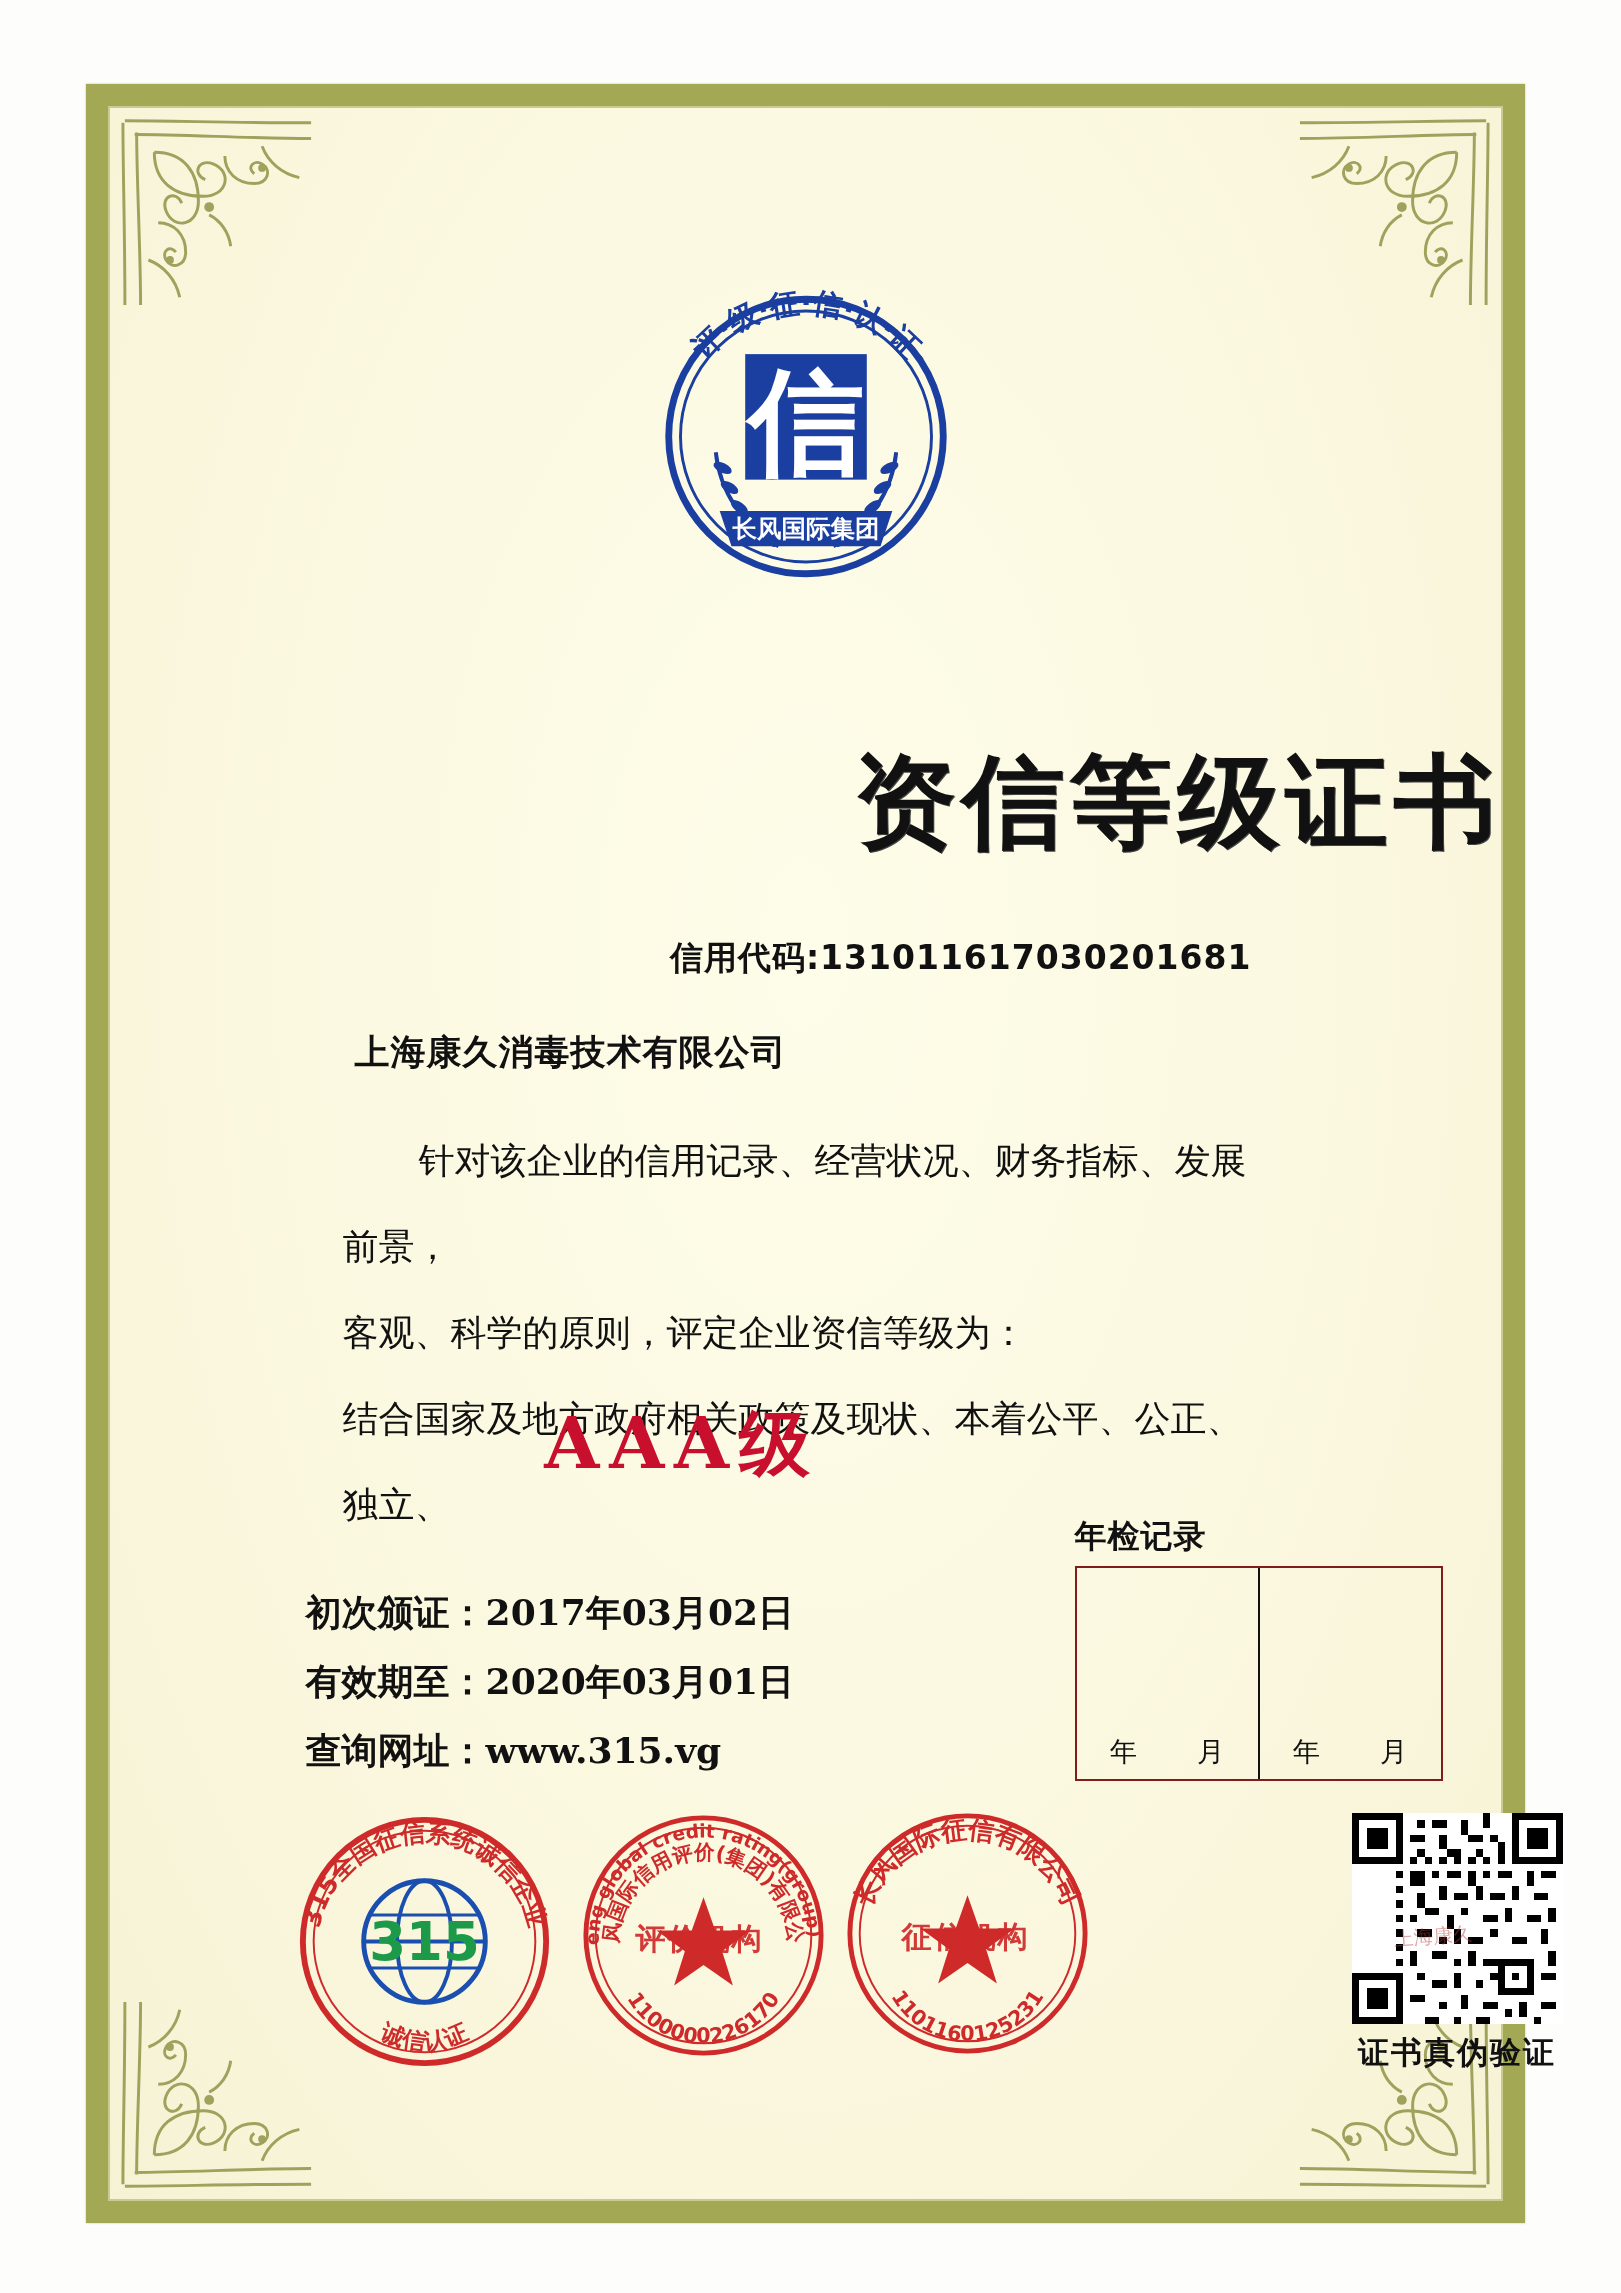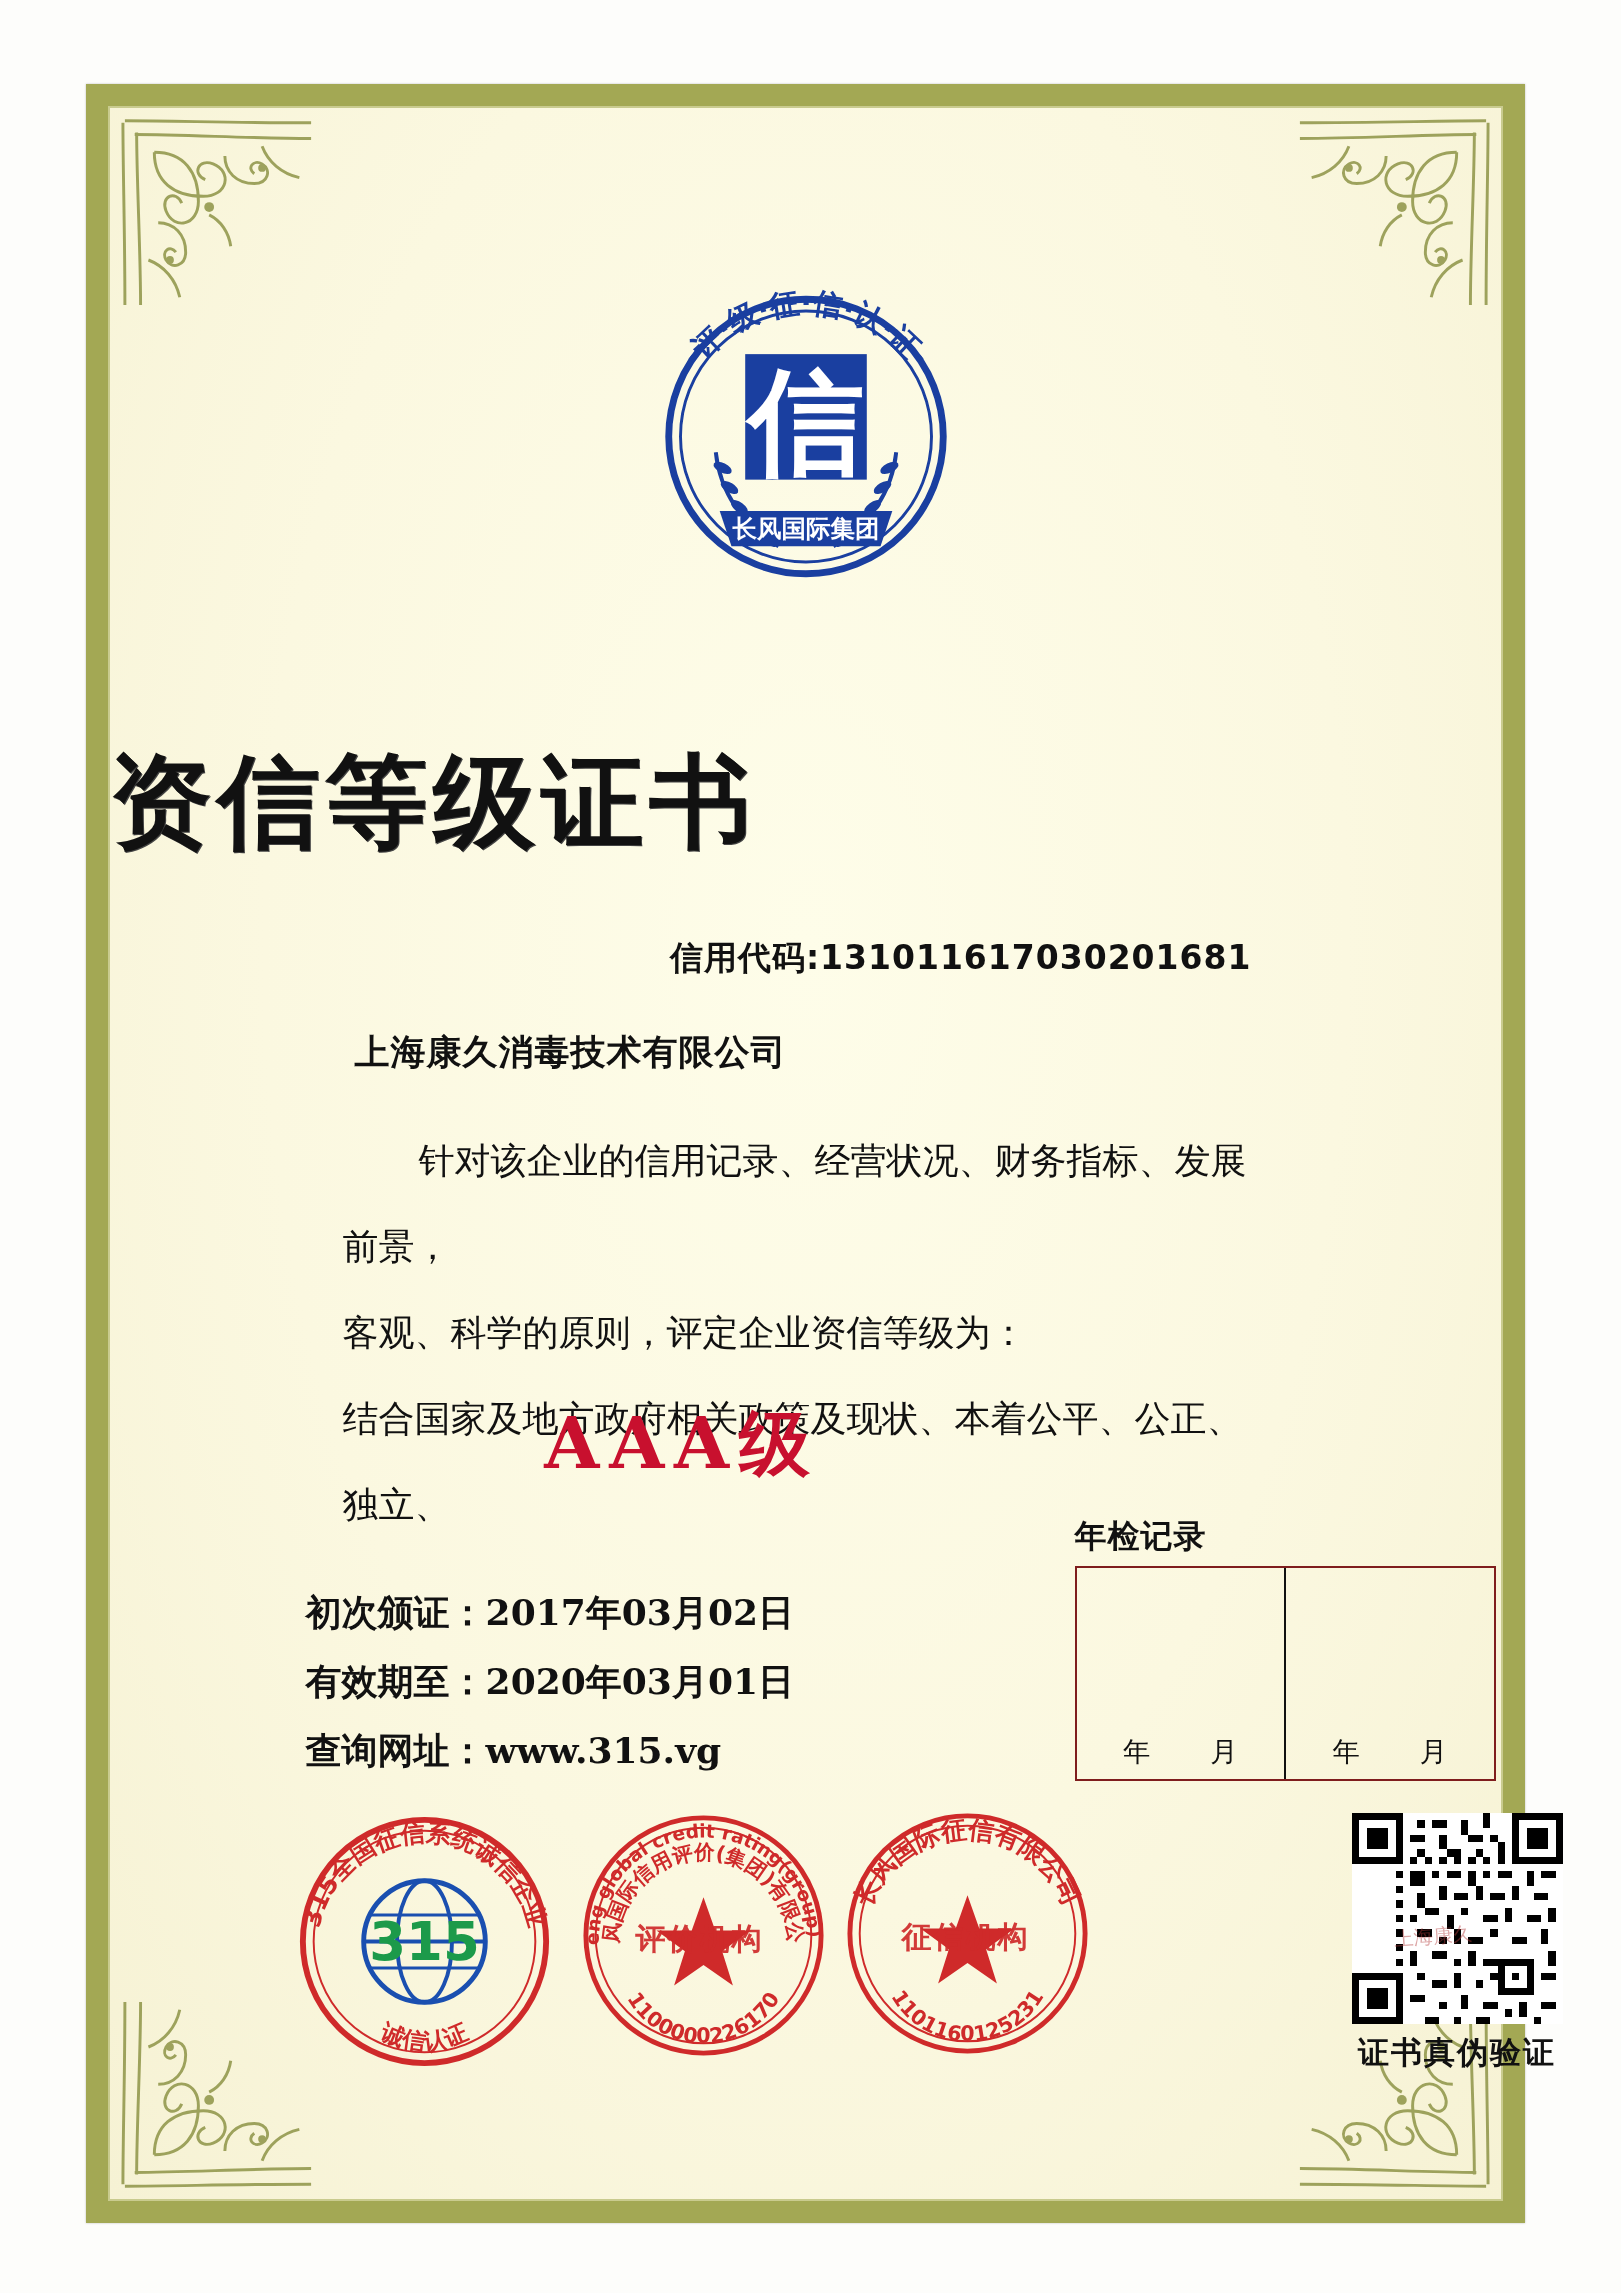--- a/index.html
+++ b/index.html
@@ -70,21 +70,21 @@
     top: 152px;
     width: 353px;
     height: 353px;
   }
 
   
   .cert-title {
     position: absolute;
     left: 0; right: 0;
     top: 627px;
-    text-align: left;
+    text-align: right;
     font-family: "DejaVu Sans", sans-serif;
     font-weight: bold;
     font-size: 102px;
     letter-spacing: 5.9px;
     color: #111111;
     text-shadow: 1px 1px 0 #444;
   }
 
   .credit-code {
     position: absolute;
@@ -147,21 +147,21 @@
     color: #111;
     line-height: 69px;
   }
   .info-block div { white-space: nowrap; }
 
   
   .annual-wrap {
     position: absolute;
     left: 965px;
     top: 1407px;
-    width: 421px;
+    width: 368px;
   }
   .annual-title {
     font-family: "DejaVu Sans", sans-serif;
     font-weight: bold;
     font-size: 32px;
     color: #111;
     margin-bottom: 7.8px;
     letter-spacing: 1px;
   }
   .annual-table {

